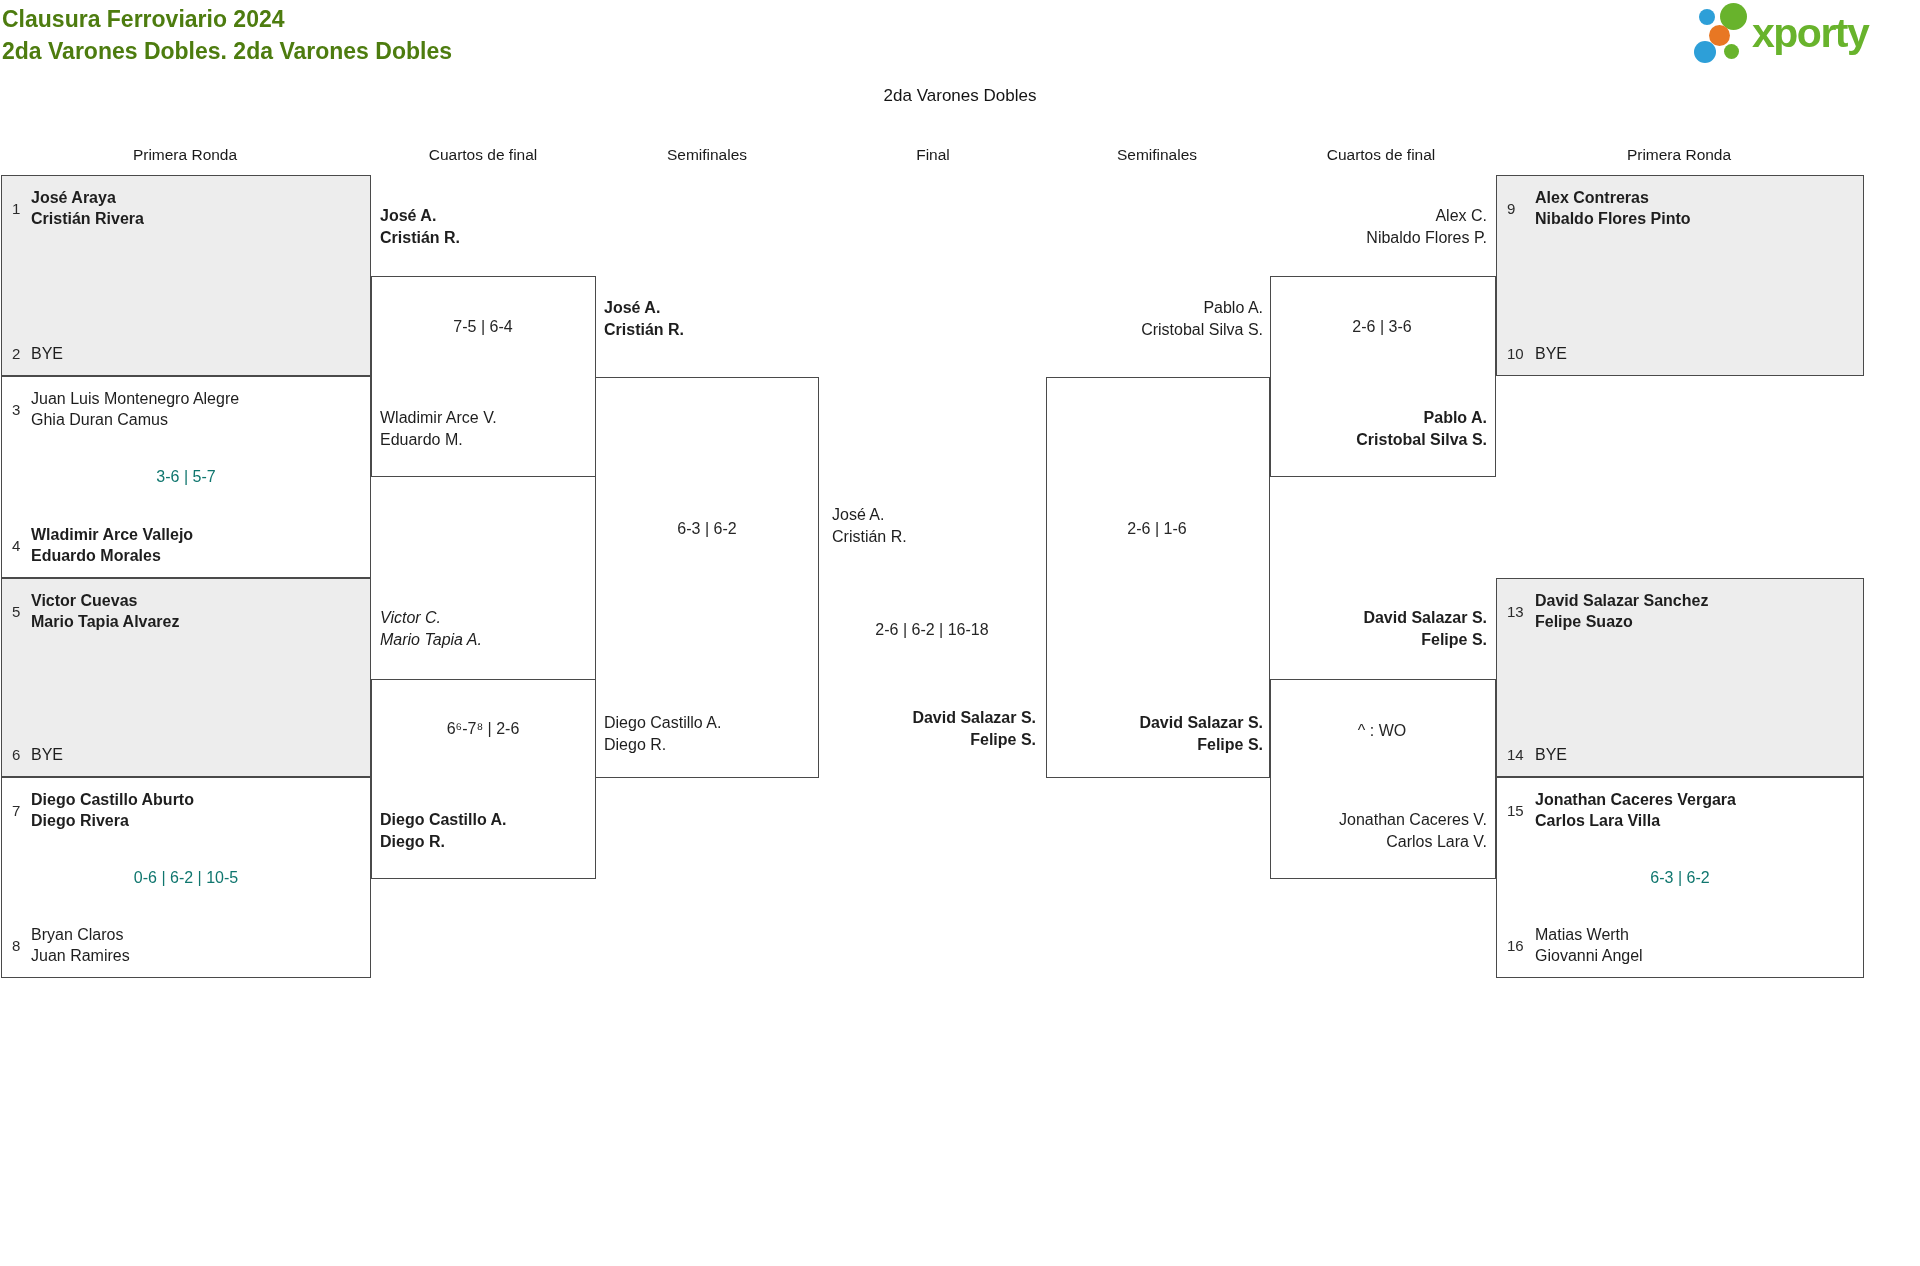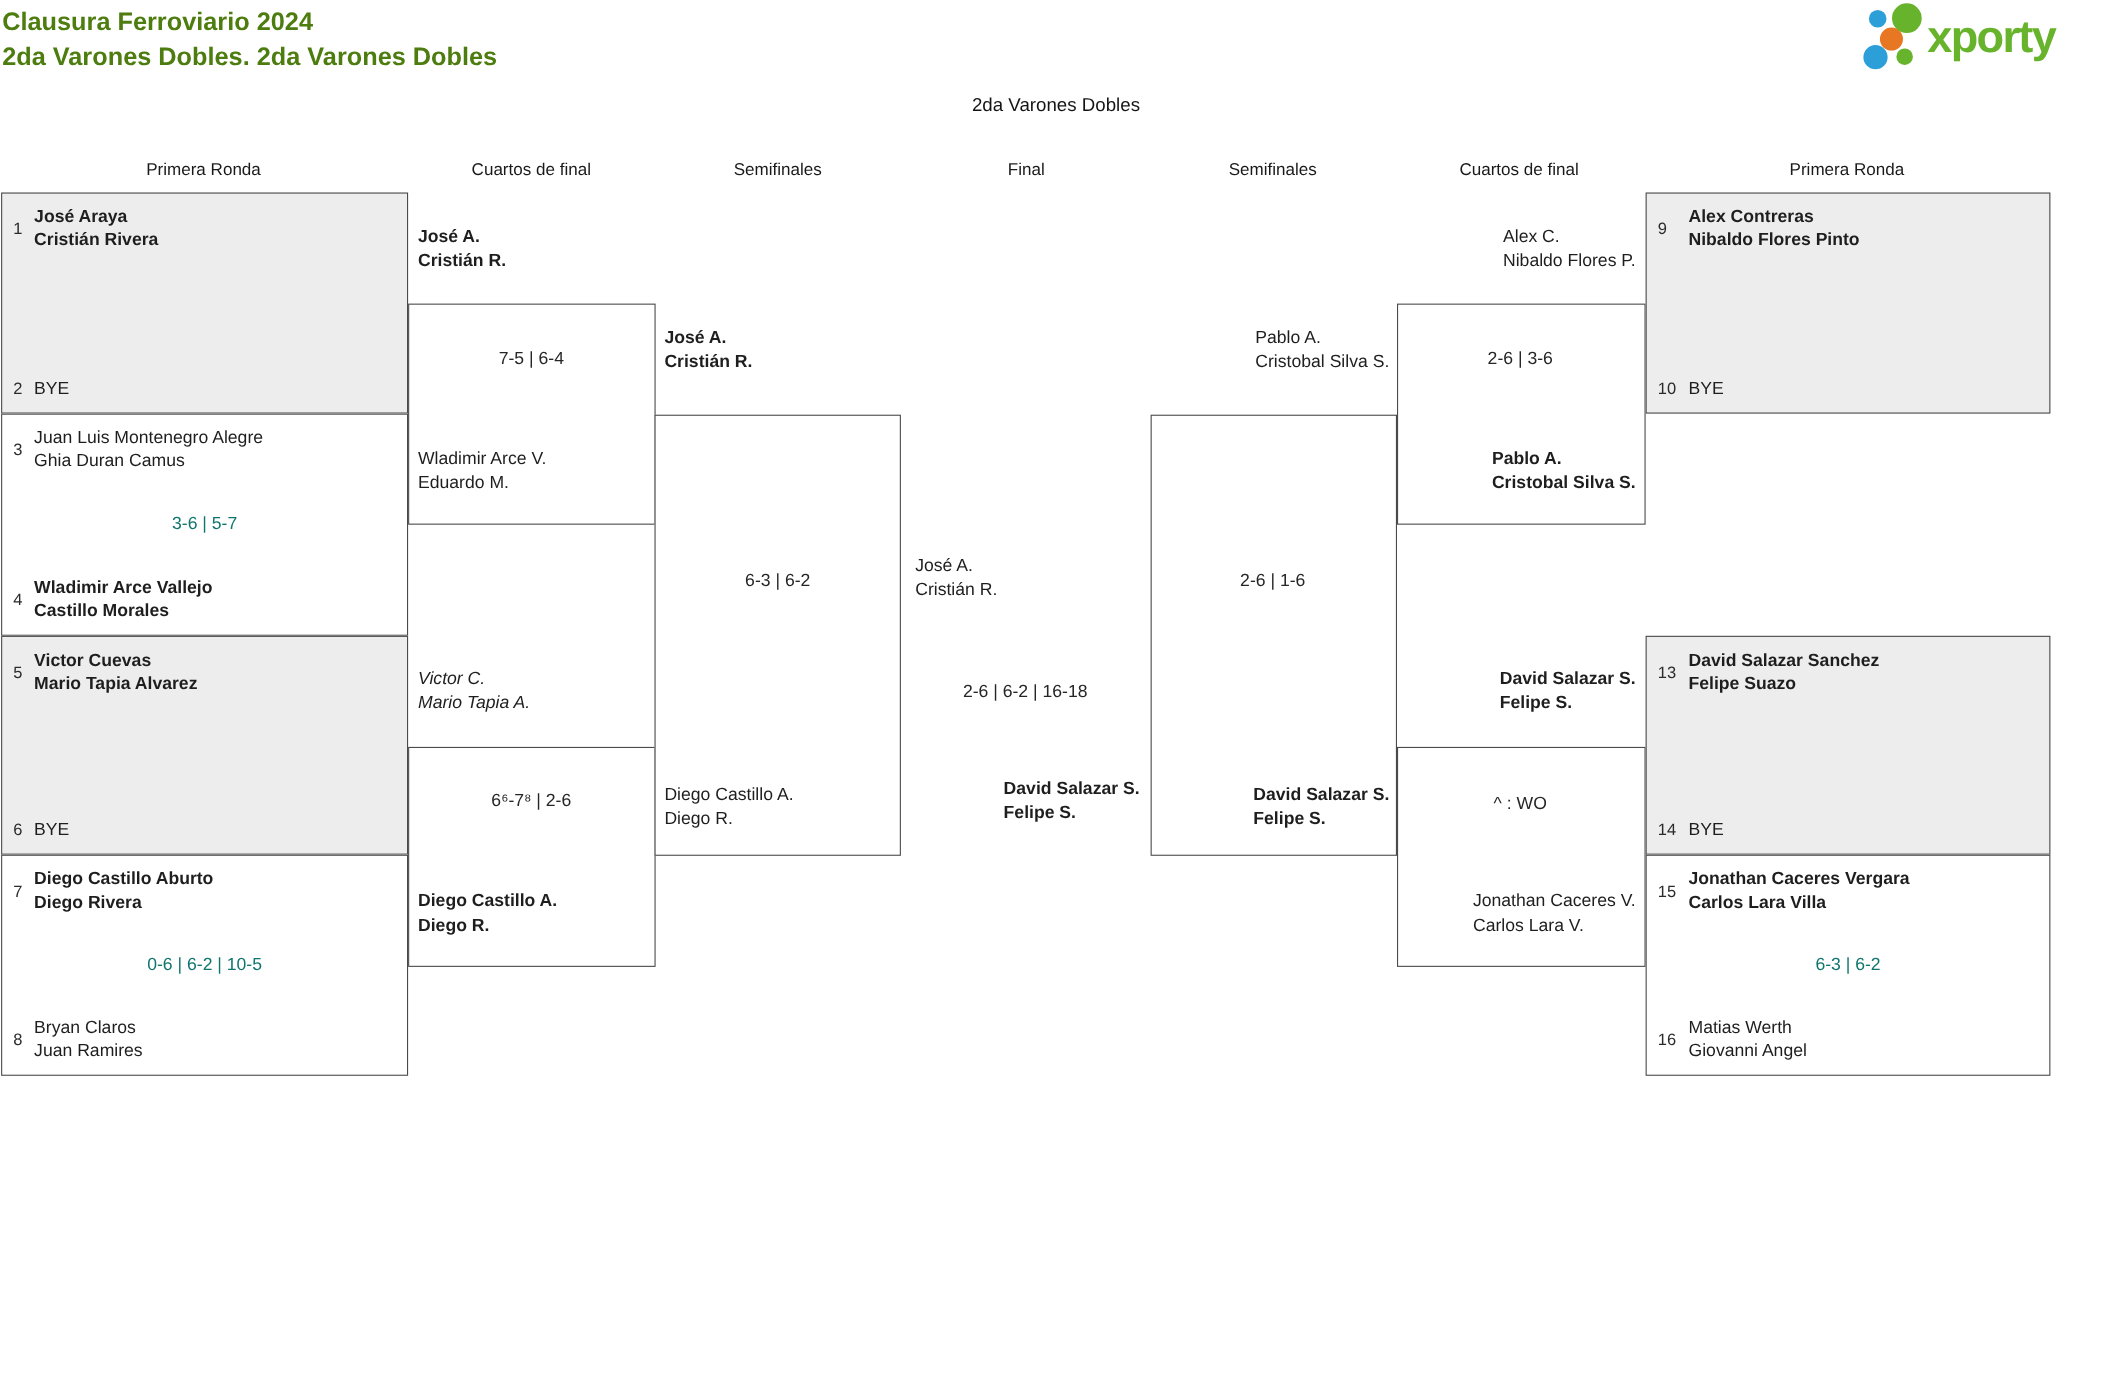--- a/index.html
+++ b/index.html
@@ -28,21 +28,21 @@
   .r1.rside .seed{min-width:23px;margin-right:5px;}
   .names{font-size:16px;line-height:21px;}
   .ln{display:block;white-space:nowrap;}
   .ln:empty{display:none;}
   .bold{font-weight:700;}
   .score{position:absolute;left:50%;top:50%;transform:translate(-50%,-50%);font-size:16px;color:#0f766e;white-space:nowrap;}
   .score:empty{display:none;}
 
   
   .flt{position:absolute;font-size:16px;line-height:21.5px;white-space:nowrap;}
-  .flt.right{text-align:left;}
+  .flt.right{text-align:right;}
   .fscore{position:absolute;transform:translateX(-50%);font-size:16px;color:#262626;white-space:nowrap;}
 </style>
 </head>
 <body>
 
 <div class="stage">
 
   <div class="app-title">
     <div>Clausura Ferroviario 2024</div>
     <div>2da Varones Dobles. 2da Varones Dobles</div>
@@ -90,21 +90,21 @@
       <span class="names">
         <span class="ln">Juan Luis Montenegro Alegre</span>
         <span class="ln">Ghia Duran Camus</span>
       </span>
     </div>
     <div class="score">3-6 | 5-7</div>
     <div class="team">
       <span class="seed">4</span>
       <span class="names bold">
         <span class="ln">Wladimir Arce Vallejo</span>
-        <span class="ln">Castillo Morales</span>
+        <span class="ln">Eduardo Morales</span>
       </span>
     </div>
   </div>
 
   <div class="box shaded r1" style="left:1px;top:578px;width:370px;height:199px;">
     <div class="team">
       <span class="seed">5</span>
       <span class="names bold">
         <span class="ln">Victor Cuevas</span>
         <span class="ln">Mario Tapia Alvarez</span>

